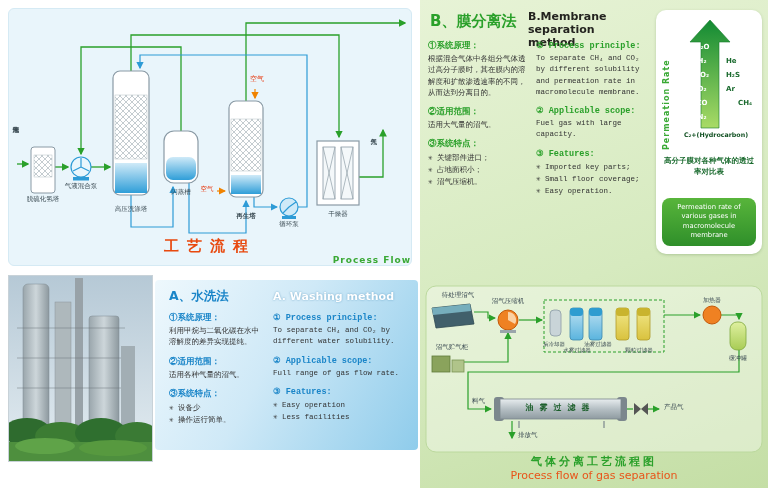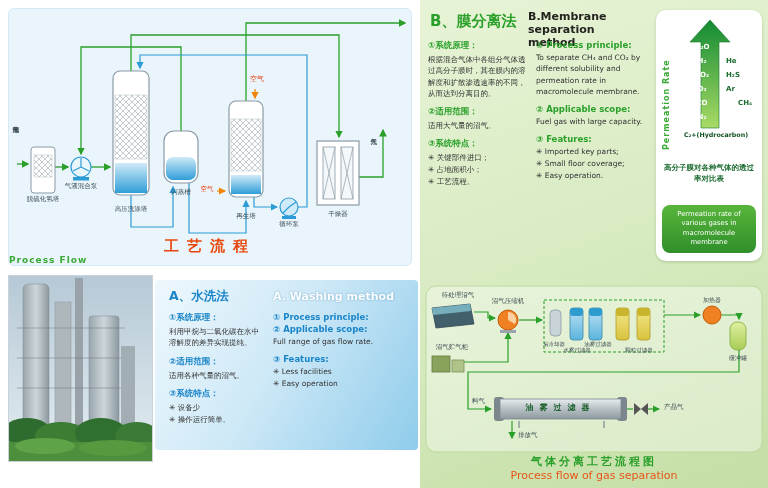--- a/index.html
+++ b/index.html
@@ -7,35 +7,35 @@
   body { font-family:"DejaVu Sans","Liberation Sans",sans-serif; background:#fff; position:relative; overflow:hidden; }
   .lbl { position:absolute; font-size:6.5px; color:#3a4a52; line-height:1.2; text-align:center; }
   .vert { writing-mode:vertical-rl; }
 
   
   #pf-panel { position:absolute; left:8px; top:8px; width:404px; height:258px;
               background:#e9f5fb; border:1px solid #d5eaf4; border-radius:6px; }
   #pf-panel svg { position:absolute; left:0; top:0; }
   .pf-title { position:absolute; left:0; right:0; top:228px; text-align:center; font-size:15px;
               font-weight:bold; color:#e8490f; letter-spacing:8px; }
-  .pf-sub { position:absolute; left:0; right:0; top:246px; text-align:left; font-size:9px;
+  .pf-sub { position:absolute; left:0; right:0; top:246px; text-align:right; font-size:9px;
             font-weight:bold; color:#3aa935; letter-spacing:1px; }
   .red { color:#e8380d; }
 
   
   #photo { position:absolute; left:8px; top:275px; width:145px; height:187px; border:1px solid #c8d2d8;
            overflow:hidden; background:#cfdde6; }
 
   
   #wash-panel { position:absolute; left:155px; top:280px; width:263px; height:170px; border-radius:4px;
                 background:linear-gradient(120deg,#eef8fd 0%,#cfe9f7 45%,#8fcceb 100%); }
   .wash-h-cn { position:absolute; left:14px; top:8px; font-size:12.5px; font-weight:bold; color:#1a85c8; }
   .wash-h-en { position:absolute; left:118px; top:10px; font-size:11px; font-weight:bold; color:#ffffff;
                text-shadow:0 0 2px rgba(30,110,160,.55); }
-  .col { position:absolute; top:32px; }
+  .col { position:absolute; top:32px;font-family:Liberation Mono, monospace; }
   .sec-t { font-size:8.5px; font-weight:bold; margin-bottom:2px; }
   .blue .sec-t { color:#1a85c8; }
   .green .sec-t { color:#2aa02a; }
   .sec-b { font-size:7.5px; color:#333; line-height:1.5; margin-bottom:7px; overflow-wrap:anywhere; }
   .feat { font-size:7.5px; color:#333; line-height:1.6; }
 
   
   #right-panel { position:absolute; left:420px; top:0; width:348px; height:488px;
                  background:linear-gradient(160deg,#e7f3d6 0%,#d6eabf 55%,#c4dea5 100%); }
   .mem-h-cn { position:absolute; left:10px; top:12px; font-size:15px; font-weight:bold; color:#2aa02a; }
@@ -47,21 +47,21 @@
               padding:8px 6px 8px 6px; box-shadow:0 1px 3px rgba(60,100,40,.25); }
   .perm-row { position:relative; height:138px; }
   .perm-axis { position:absolute; left:0; top:6px; height:126px; writing-mode:vertical-rl;
                transform:rotate(180deg); font-size:8px; font-weight:bold; color:#3aa935; letter-spacing:1px; }
   .arrow-wrap { position:absolute; left:12px; top:0; width:84px; height:138px; }
   .arrow-wrap svg { position:absolute; left:4px; top:0; }
   .gas { position:absolute; font-size:7px; font-weight:bold; line-height:1; }
   .gas.on { left:8px; width:40px; text-align:center; color:#fff; }
   .gas.off { left:52px; width:34px; text-align:left; color:#1b6b2f; }
   .gas.wide { left:0; width:84px; text-align:center; color:#0f4f20; font-size:6.3px; }
-  .perm-cap-cn { margin-top:7px; font-size:7.5px; font-weight:bold; color:#1b6b2f; text-align:center;
+  .perm-cap-cn { font-size:7.5px; font-weight:bold; color:#1b6b2f; text-align:center;
                  line-height:1.45; overflow-wrap:anywhere; }
   .perm-pill { margin-top:20px; background:linear-gradient(#58b53b,#2f8f2a); color:#fff; font-size:6.8px;
                border-radius:8px; padding:5px 5px; text-align:center; line-height:1.4; }
 
   
   #sep-flow { position:absolute; left:4px; top:282px; width:340px; height:200px; }
   #sep-flow svg { position:absolute; left:0; top:0; }
   .tiny { font-size:5.5px; }
   .sep-cap-cn { position:absolute; left:0; top:172px; width:340px; text-align:center; font-size:11px;
                 font-weight:bold; color:#2aa02a; letter-spacing:3px; }
@@ -159,21 +159,21 @@
       </g>
     </svg>
 
     <div class="lbl vert" style="left:2px;top:112px;">未净化沼气</div>
     <div class="lbl" style="left:6px;top:187px;width:56px;">脱硫化氢塔</div>
     <div class="lbl" style="left:44px;top:174px;width:56px;">气液混合泵</div>
     <div class="lbl" style="left:92px;top:197px;width:60px;">高压洗涤塔</div>
     <div class="lbl" style="left:148px;top:180px;width:48px;">闪蒸槽</div>
     <div class="lbl red" style="left:234px;top:66px;width:28px;font-size:7px;">空气</div>
     <div class="lbl red" style="left:188px;top:177px;width:20px;">空气</div>
-    <div class="lbl" style="left:213px;top:204px;width:48px;">再生塔</div>
+    <div class="lbl" style="left:213px;top:204px;width:48px;font-weight:bold;">再生塔</div>
     <div class="lbl" style="left:256px;top:212px;width:48px;">循环泵</div>
     <div class="lbl" style="left:305px;top:202px;width:48px;">干燥器</div>
     <div class="lbl vert" style="left:360px;top:124px;">天然气</div>
 
     <div class="pf-title">工艺流程</div>
     <div class="pf-sub">Process Flow</div>
   </section>
 
   <section id="photo">
     <svg width="143" height="185" viewBox="0 0 143 185">
@@ -214,41 +214,42 @@
       <div class="sec-b">利用甲烷与二氧化碳在水中溶解度的差异实现提纯。</div>
       <div class="sec-t">②适用范围：</div>
       <div class="sec-b">适用各种气量的沼气。</div>
       <div class="sec-t">③系统特点：</div>
       <div class="feat">✳ 设备少</div>
       <div class="feat">✳ 操作运行简单。</div>
     </div>
 
     <div class="col blue" style="left:118px;width:132px;">
       <div class="sec-t">① Process principle:</div>
+      <div class="sec-b">To separate CH₄ and CO₂ by different water solubility.</div>
       <div class="sec-t">② Applicable scope:</div>
       <div class="sec-b">Full range of gas flow rate.</div>
       <div class="sec-t">③ Features:</div>
+      <div class="feat">✳ Easy operation</div>
       <div class="feat">✳ Less facilities</div>
-      <div class="feat">✳ Easy operation</div>
     </div>
   </section>
 
   <section id="right-panel">
     <div class="mem-h-cn">B、膜分离法</div>
     <div class="mem-h-en">B.Membrane separation method</div>
 
     <div class="col green" style="left:8px;top:40px;width:102px;">
       <div class="sec-t">①系统原理：</div>
       <div class="sec-b">根据混合气体中各组分气体透过高分子膜时，其在膜内的溶解度和扩散渗透速率的不同，从而达到分离目的。</div>
       <div class="sec-t">②适用范围：</div>
       <div class="sec-b">适用大气量的沼气。</div>
       <div class="sec-t">③系统特点：</div>
       <div class="feat">✳ 关键部件进口；</div>
       <div class="feat">✳ 占地面积小；</div>
-      <div class="feat">✳ 工艺流程。</div>
+      <div class="feat">✳ 沼气压缩机。</div>
     </div>
 
     <div class="col green" style="left:116px;top:40px;width:112px;">
       <div class="sec-t">① Process principle:</div>
       <div class="sec-b">To separate CH₄ and CO₂ by different solubility and permeation rate in macromolecule membrane.</div>
       <div class="sec-t">② Applicable scope:</div>
       <div class="sec-b">Fuel gas with large capacity.</div>
       <div class="sec-t">③ Features:</div>
       <div class="feat">✳ Imported key parts;</div>
       <div class="feat">✳ Small floor coverage;</div>

